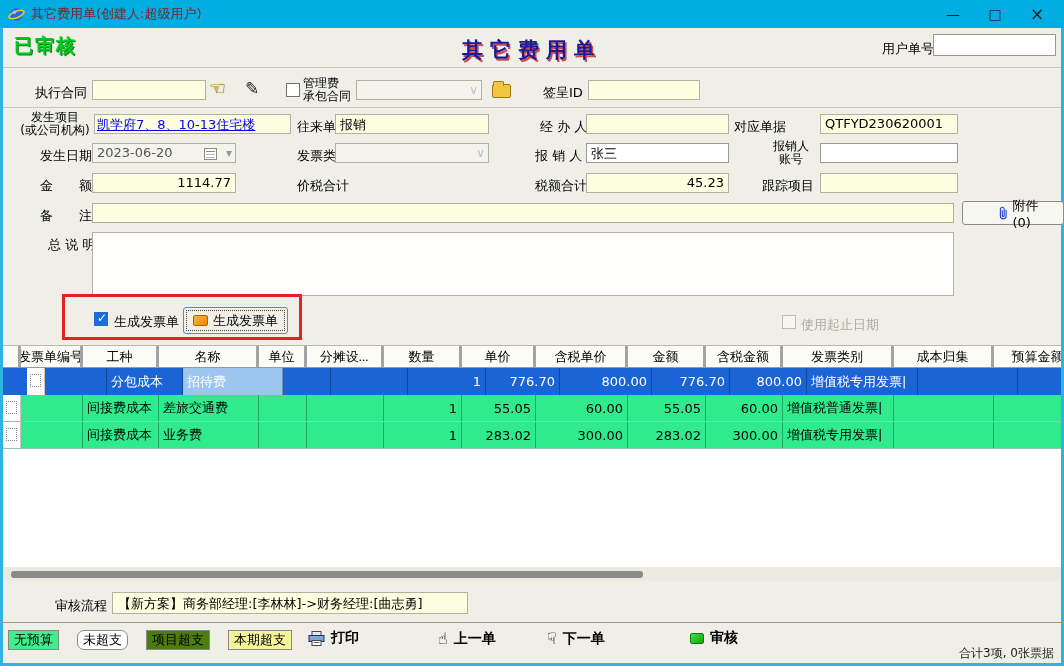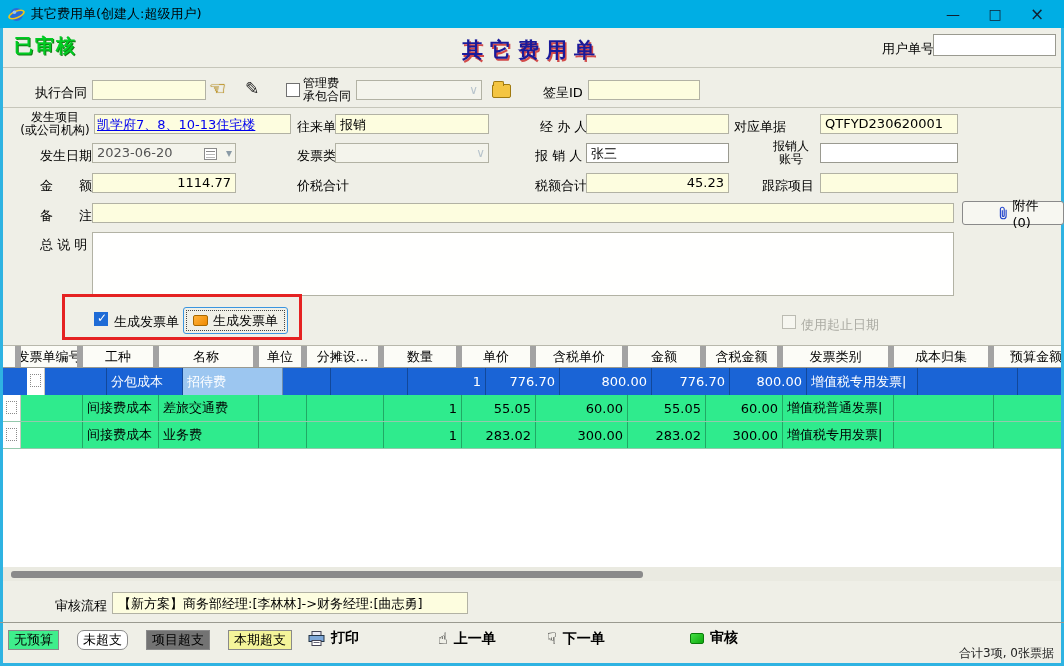--- a/index.html
+++ b/index.html
@@ -5,21 +5,21 @@
   * { margin:0; padding:0; box-sizing:border-box; }
   html,body { background:#d8d8d0; }
   .window {
     position:relative; width:1064px; height:666px;
     background:#EFEFE7; overflow:hidden;
     font-family:"DejaVu Sans", sans-serif; font-size:13px; color:#000;
   }
   
   .titlebar { position:absolute; left:0; top:0; width:1064px; height:28px; background:#00AEE4; display:flex; align-items:center; }
   .titlebar .app-ico { margin-left:8px; width:17px; height:17px; }
-  .titlebar .ttl { margin-left:6px; color:#000000; font-size:13px; }
+  .titlebar .ttl { margin-left:6px; color:#7f1d1d; font-size:13px; }
   .win-btns { position:absolute; right:6px; top:0; height:28px; display:flex; }
   .win-btn { width:42px; height:28px; display:flex; align-items:center; justify-content:center; color:#102030; font-size:14px; cursor:default; }
   
   .edge { position:absolute; background:#2FB3E2; }
   .edge.l { left:0; top:28px; width:3px; bottom:0; }
   .edge.r { right:0; top:28px; width:3px; bottom:0; }
   .edge.b { left:0; bottom:0; width:1064px; height:3px; }
   
   .status-approved { position:absolute; left:14px; top:33px; font-size:19px; font-weight:bold; color:#00CC22; text-shadow:1px 1px 0 #157A15; letter-spacing:2px; }
   .form-title { position:absolute; left:0; right:0; top:36px; text-align:center; font-family:"DejaVu Serif", serif; font-size:21px; font-weight:bold; color:#1A1A9A; letter-spacing:7px; text-shadow:1.5px 1.5px 0 rgba(205,45,45,.85); }
@@ -51,21 +51,21 @@
   .textarea { position:absolute; background:#FFFFFE; border:1px solid #B2B2A4; }
   
   .annotation { position:absolute; border:3px solid #E52222; }
   
   .gen-btn { position:absolute; height:27px; background:#F0F0E8; border:1px solid #3A95E0; border-radius:3px; display:flex; align-items:center; gap:5px; padding:0 9px; font-size:13px; outline:1px dotted #444; outline-offset:-4px; }
   .orange-chip { width:15px; height:11px; background:linear-gradient(135deg,#FFB23C 0%,#F08A00 100%); border:1px solid #A86800; border-radius:2px; }
   .disabled-label { color:#ABABA3; }
   
   .table-wrap { position:absolute; left:3px; top:345px; width:1058px; height:222px; background:#FFFFFF; overflow:hidden; border-top:1px solid #B8B8AC; }
   .thead { display:flex; height:22px; background:#FCFCF7; border-bottom:1px solid #9A9A90; }
-  .th { flex:0 0 auto; font-size:13px; display:flex; align-items:center; justify-content:center; border-right:6px solid #a3a3a3; overflow:hidden; white-space:nowrap; }
+  .th { flex:0 0 auto; font-size:13px; display:flex; align-items:center; justify-content:center; border-right:3px solid #a3a3a3; overflow:hidden; white-space:nowrap;font-family:Liberation Serif, serif; }
   .tr { display:flex; height:27px; }
   .tr.selected { background:#1A64D6; color:#fff;padding-left:24px; }
   .tr.normal { background:#2FEB8D; color:#000; border-bottom:1px solid #93C9AC; }
   .td { flex:0 0 auto; font-size:13px; display:flex; align-items:center; padding:0 4px; border-right:1px solid rgba(0,0,0,.28); overflow:hidden; white-space:nowrap; }
   .td.right { justify-content:flex-end; }
   .td.current { background:#9CC6F0; color:#fff; }
   .ind-col { flex:0 0 auto; background:#FFFFFF; border-right:1px solid #C9C9BF; position:relative; }
   .ind-col .marker { position:absolute; left:3px; top:6px; width:11px; height:13px; border:1px dotted #8A8A8A; }
   
   .hscroll { position:absolute; left:3px; top:567px; width:1058px; height:14px; background:#EAEAE1; }
@@ -164,21 +164,21 @@
 
   <span class="lbl" style="left:40px; top:207px;">备　　注</span>
   <div class="inp" style="left:92px; top:203px; width:862px;"></div>
   <div class="att-btn" style="left:962px; top:201px;padding-left:35px;">
     <svg width="11" height="15" viewBox="0 0 11 15">
       <path d="M8.5 3.5 V10 a3 3 0 0 1 -6 0 V3 a2 2 0 0 1 4 0 V9.5 a1 1 0 0 1 -2 0 V4" fill="none" stroke="#2244CC" stroke-width="1.2"></path>
     </svg>
     <span>附件(0)</span>
   </div>
 
-  <span class="lbl" style="left:40px; top:236px;">总 说 明</span>
+  <span class="lbl" style="left:48px; top:236px;">总 说 明</span>
   <div class="textarea" style="left:92px; top:232px; width:862px; height:64px;"></div>
 
   <div class="annotation" style="left:62px; top:294px; width:240px; height:46px;"></div>
   <div class="cb checked" style="left:94px; top:312px;"></div>
   <span class="lbl" style="left:114px; top:313px;">生成发票单</span>
   <div class="gen-btn" style="left:183px; top:307px;">
     <span class="orange-chip"></span>
     <span>生成发票单</span>
   </div>
   <div class="cb disabled" style="left:782px; top:315px;"></div>
@@ -263,21 +263,21 @@
     <div class="thumb"></div>
   </div>
 
   <span class="lbl" style="left:55px; top:597px;">审核流程</span>
   <div class="appr-field">【新方案】商务部经理:[李林林]-&gt;财务经理:[曲志勇]</div>
 
   <div class="footer-sep"></div>
   <div class="badges" id="badges">
       <span class="badge" style="background: rgb(63, 238, 140);">无预算</span>
       <span class="badge" style="background: rgb(255, 255, 255); border-radius: 7px;">未超支</span>
-      <span class="badge" style="background: #737373;">项目超支</span>
+      <span class="badge" style="background: #4d7c0f;">项目超支</span>
       <span class="badge" style="background: rgb(244, 244, 154);">本期超支</span>
     </div>
 
   <div class="foot-btn" style="left:308px;">
     <svg width="17" height="15" viewBox="0 0 17 15">
       <rect x="4" y="0.5" width="9" height="4" fill="#E8E8F4" stroke="#445"></rect>
       <rect x="1" y="4.5" width="15" height="6" fill="#7FA8D8" stroke="#234"></rect>
       <rect x="4" y="9.5" width="9" height="5" fill="#FFF" stroke="#445"></rect>
       <line x1="5.5" y1="11.5" x2="11.5" y2="11.5" stroke="#667"></line>
     </svg>

